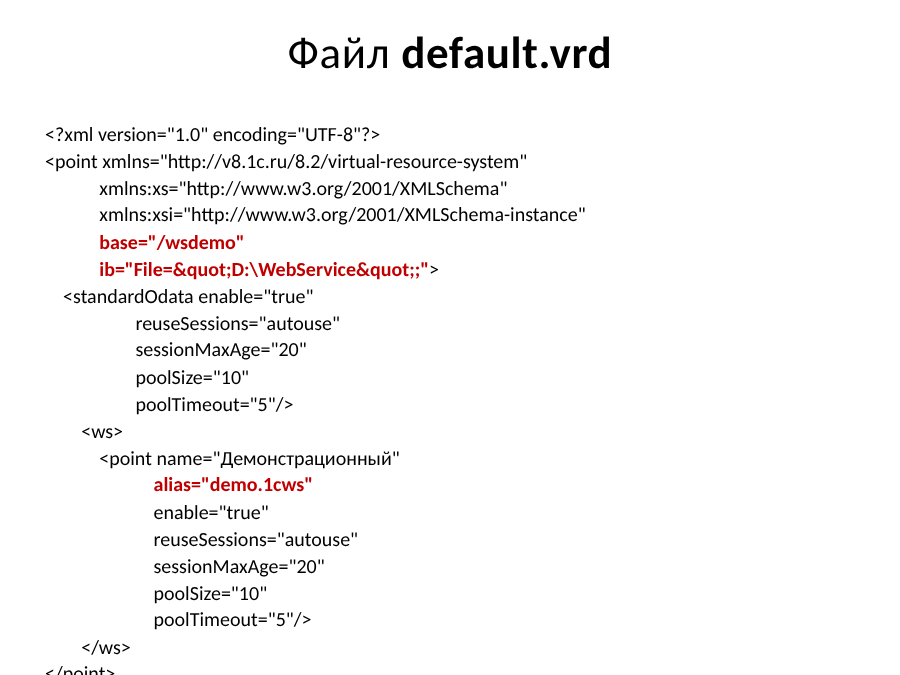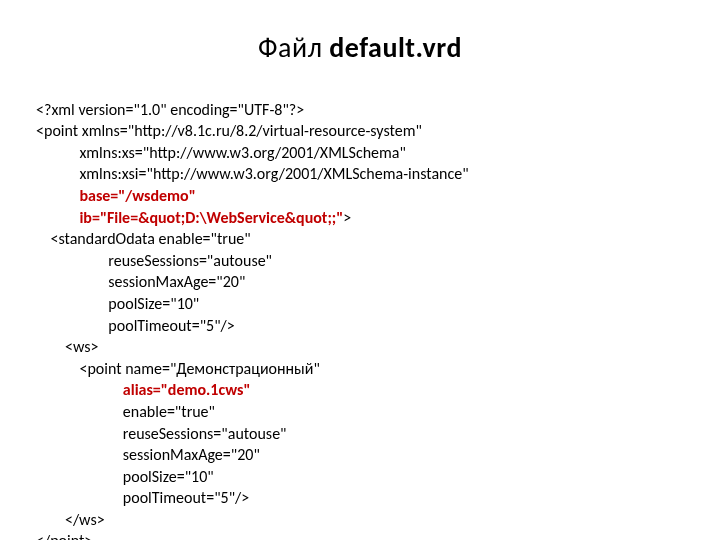--- a/index.html
+++ b/index.html
@@ -12,23 +12,23 @@
     color: #000000;
   }
   .slide {
     box-sizing: border-box;
     width: 720px;
     height: 540px;
     padding: 18px 36px 10px 36px;
   }
   .title {
     text-align: center;
-    font-size: 28px;
+    font-size: 36px;
     font-weight: 400;
-    margin: 12px 0 12px 0;
+    margin: 2px 0 12px 0;
     letter-spacing: 0.5px;
   }
   .title .bold {
     font-weight: 700;
   }
   .code {
     font-size: 16px;
     line-height: 1.35;
     white-space: pre;
     font-family: Calibri, Arial, sans-serif;

